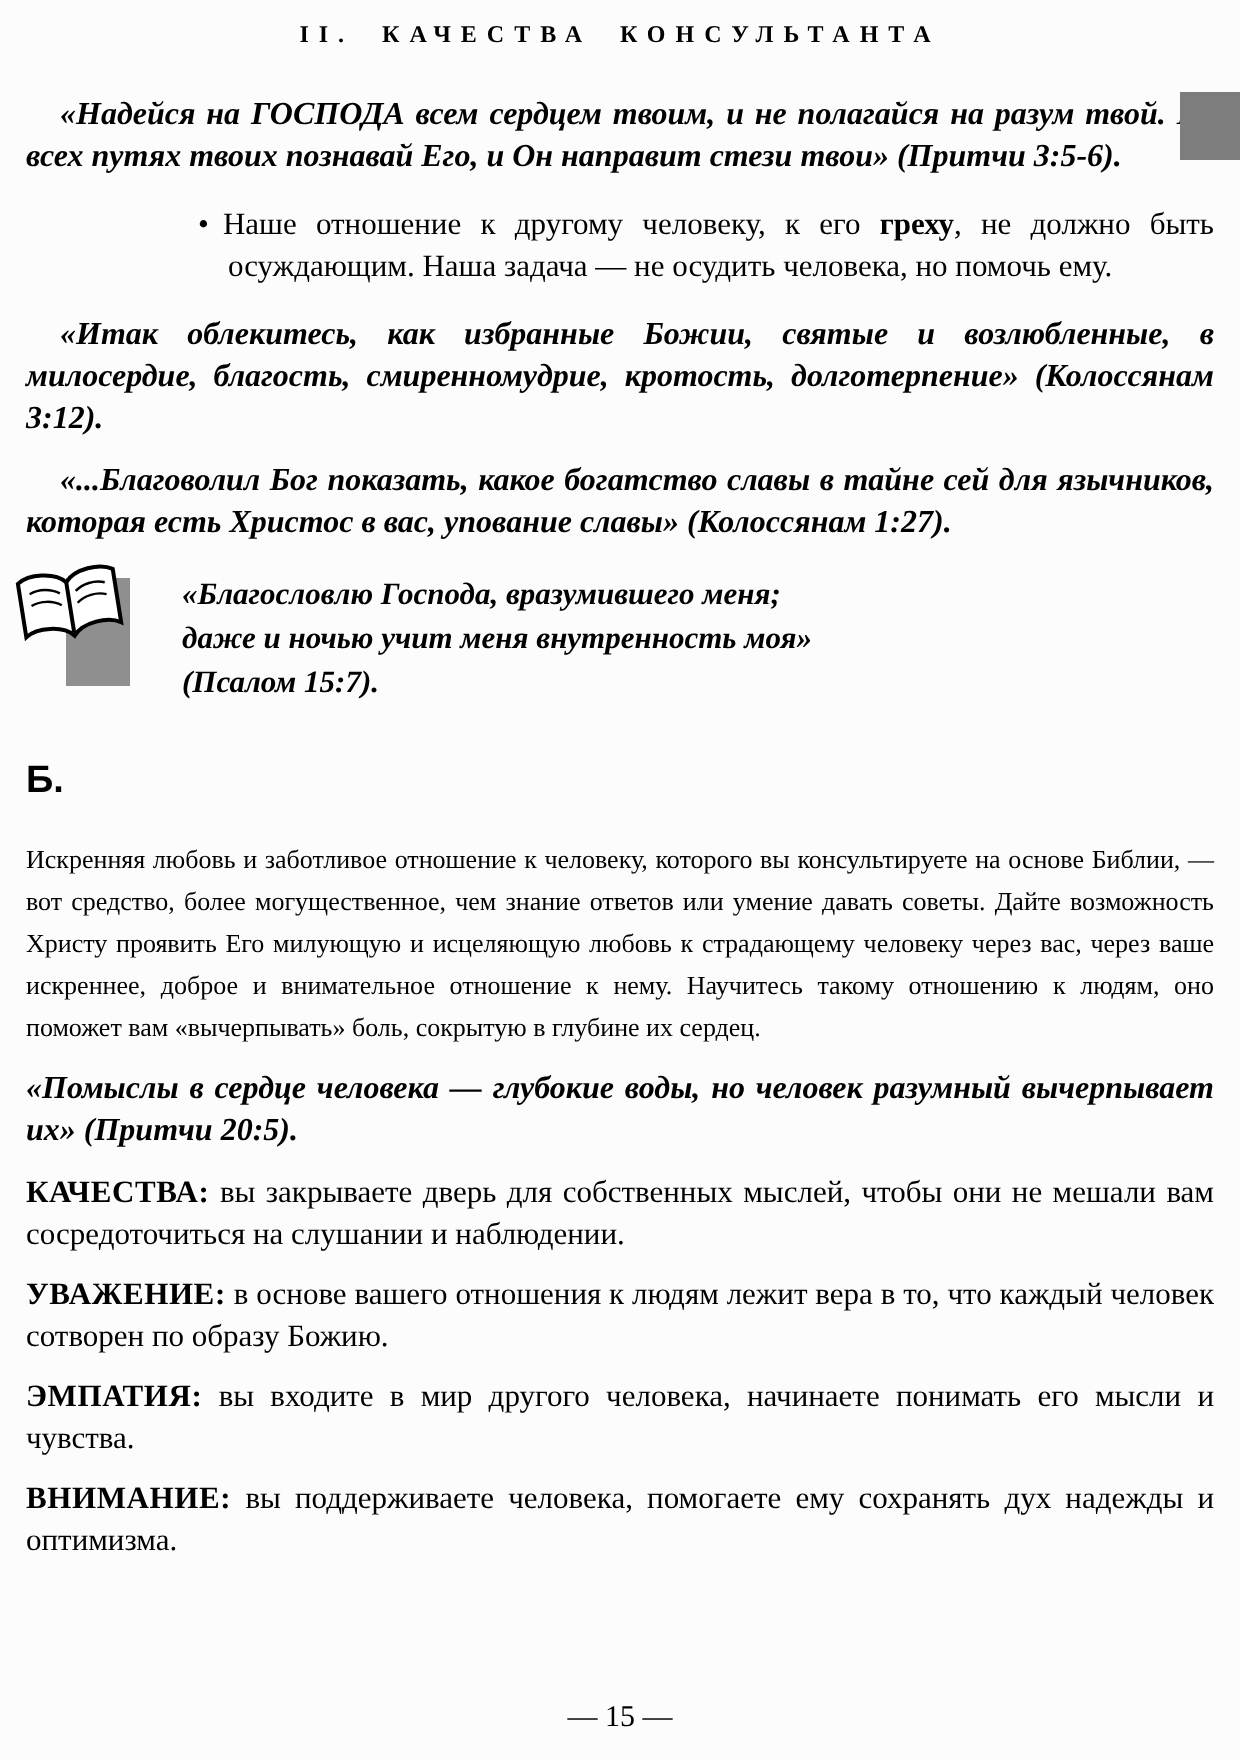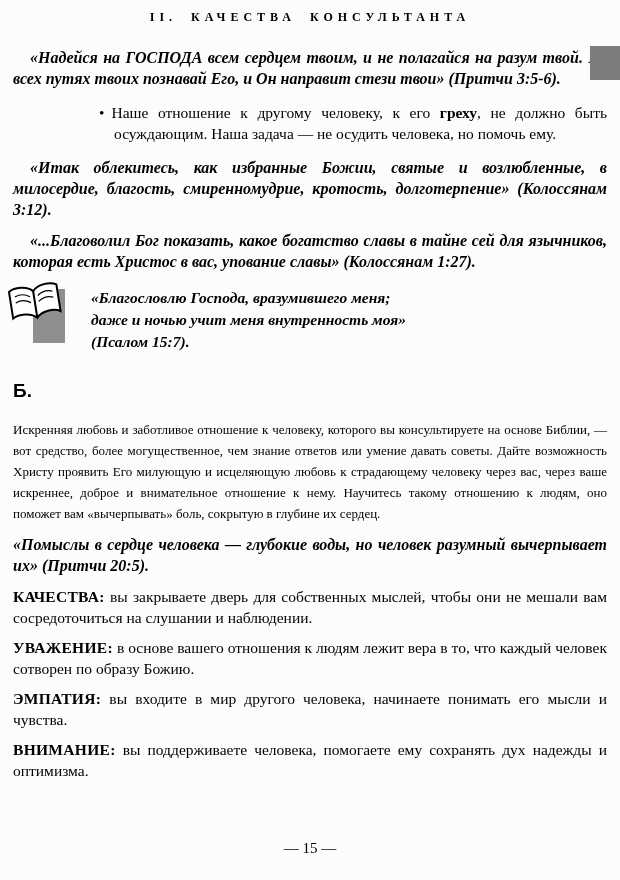--- a/index.html
+++ b/index.html
@@ -44,21 +44,21 @@
   .heading{
     display:flex;font-family:"Liberation Sans","DejaVu Sans",sans-serif;
     font-weight:bold;font-size:19px;line-height:24px;margin:26px 0 14px;
   }
   .h-label{width:33px;flex:none}
   .h-text{white-space:pre-line}
   .body-par{font-size:13px;line-height:21px;text-align:justify;margin:16px 0 10px}
   .definition{font-size:15.5px;line-height:21px;text-align:justify;margin:9px 0}
   .def-term{letter-spacing:.3px}
   .footer{
-    position:absolute;left:0;right:0;bottom:23px;text-align:center;font-size:15px;
+    position:absolute;left:0;right:0;bottom:12px;text-align:center;font-size:15px;
   }
 </style>
 </head>
 <body>
 
 <div class="page">
 
   <div class="header">II. КАЧЕСТВА КОНСУЛЬТАНТА</div>
   <div class="edge-tab"></div>
 

